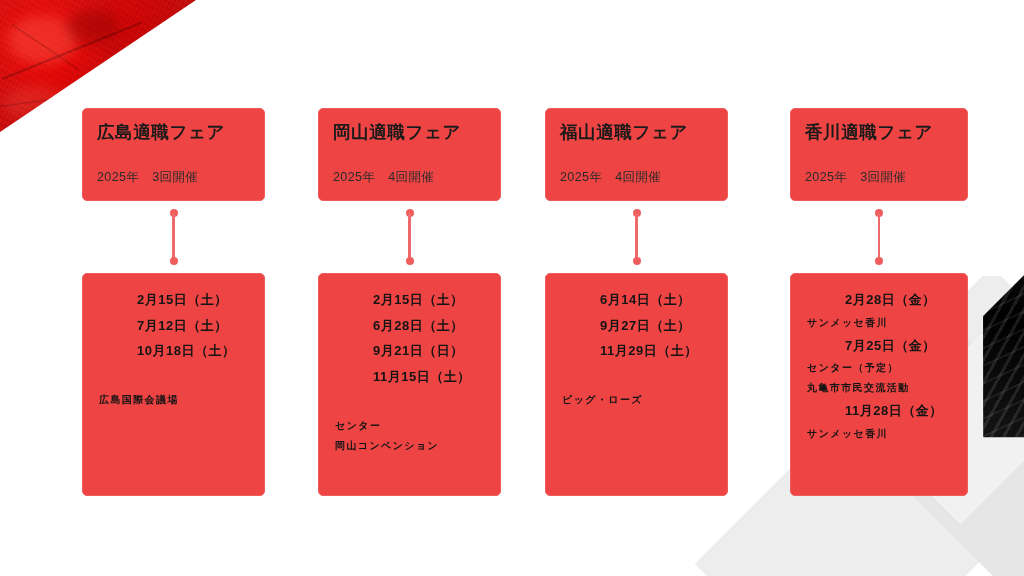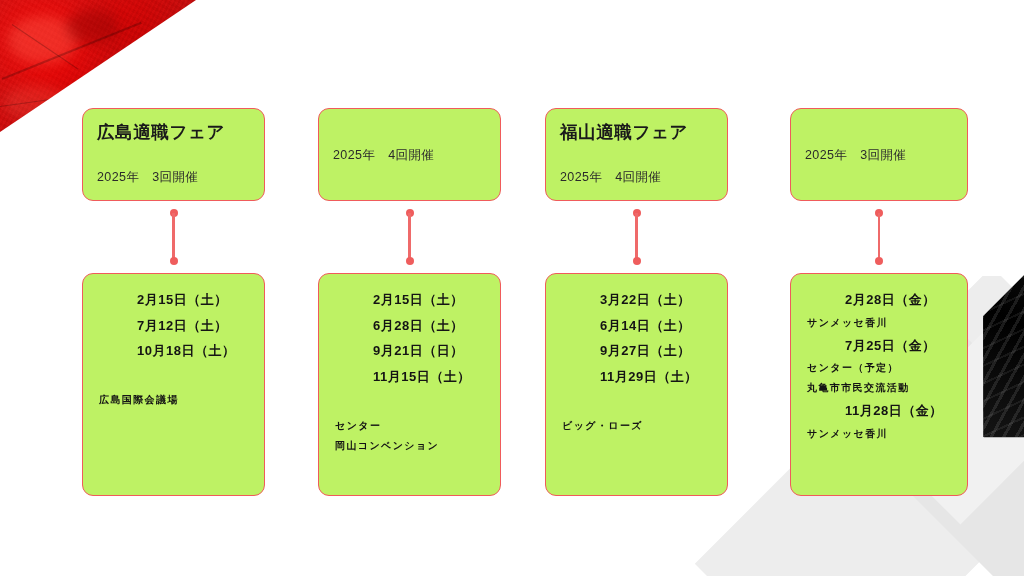--- a/index.html
+++ b/index.html
@@ -111,22 +111,22 @@
     position: absolute;
     top: 108px;
   }
   .column.c0 { left: 82px;  width: 183px; }
   .column.c1 { left: 318px; width: 183px; }
   .column.c2 { left: 545px; width: 183px; }
   .column.c3 { left: 790px; width: 178px; }
 
   .card {
     border: 1.3px solid #f05b5b;
-    border-radius: 11px;
-    background: #bef264;
+    border-radius: 5px;
+    background: #ef4444;
     box-sizing: border-box;
     position: relative;
     z-index: 3;
   }
   .card-head {
     height: 78px;
     padding: 13px 14px 0 14px;
   }
   .card-title {
     font-size: 17.5px;
@@ -240,20 +240,21 @@
           <div class="dateline">10月18日（土）</div>
           <div class="venue-gap"></div>
           <div class="venue">広島国際会議場</div>
         </div>
       </div>
     </div>
 
     <div class="column c1">
       <div class="card">
         <div class="card-head">
+          <div class="card-title">岡山適職フェア</div>
           <div class="card-sub">2025年　4回開催</div>
         </div>
       </div>
       <div class="connector">
         <div class="dot top"></div>
         <div class="line"></div>
         <div class="dot bottom"></div>
       </div>
       <div class="card">
         <div class="card-body">
@@ -275,33 +276,33 @@
           <div class="card-sub">2025年　4回開催</div>
         </div>
       </div>
       <div class="connector">
         <div class="dot top"></div>
         <div class="line"></div>
         <div class="dot bottom"></div>
       </div>
       <div class="card">
         <div class="card-body">
-          <div class="dateline">3月22日（土）</div>
           <div class="dateline">6月14日（土）</div>
           <div class="dateline">9月27日（土）</div>
           <div class="dateline">11月29日（土）</div>
           <div class="venue-gap"></div>
           <div class="venue">ビッグ・ローズ</div>
         </div>
       </div>
     </div>
 
     <div class="column c3">
       <div class="card">
         <div class="card-head">
+          <div class="card-title">香川適職フェア</div>
           <div class="card-sub">2025年　3回開催</div>
         </div>
       </div>
       <div class="connector">
         <div class="dot top"></div>
         <div class="line"></div>
         <div class="dot bottom"></div>
       </div>
       <div class="card">
         <div class="card-body">

